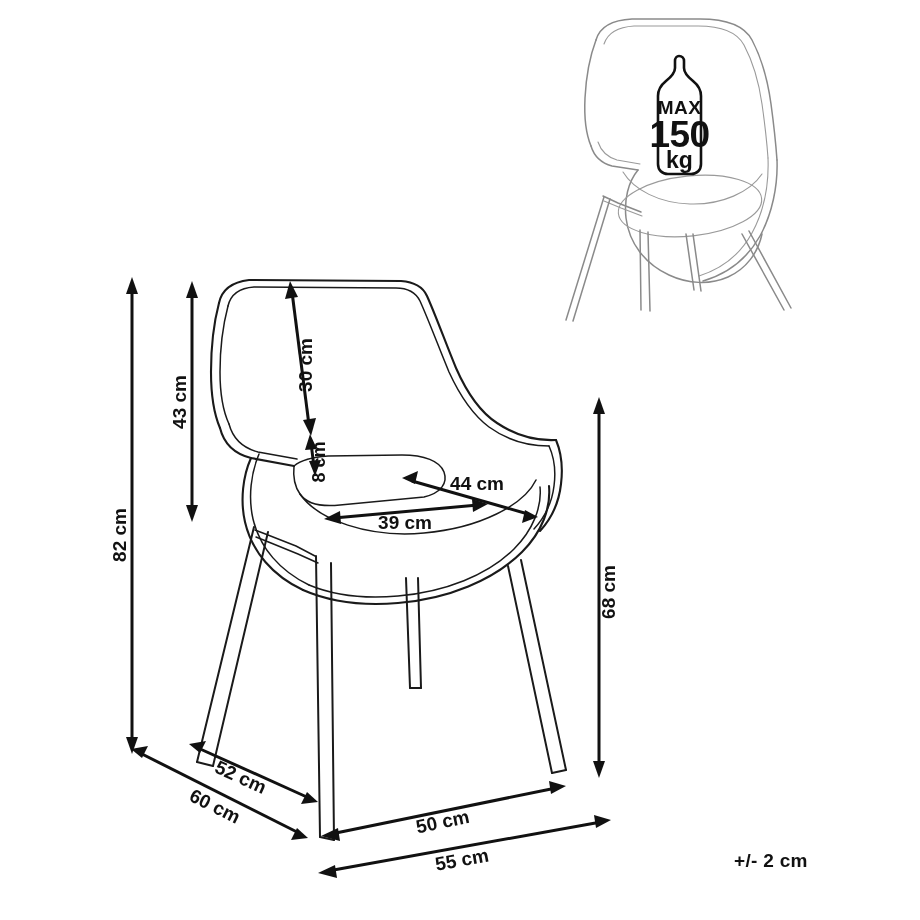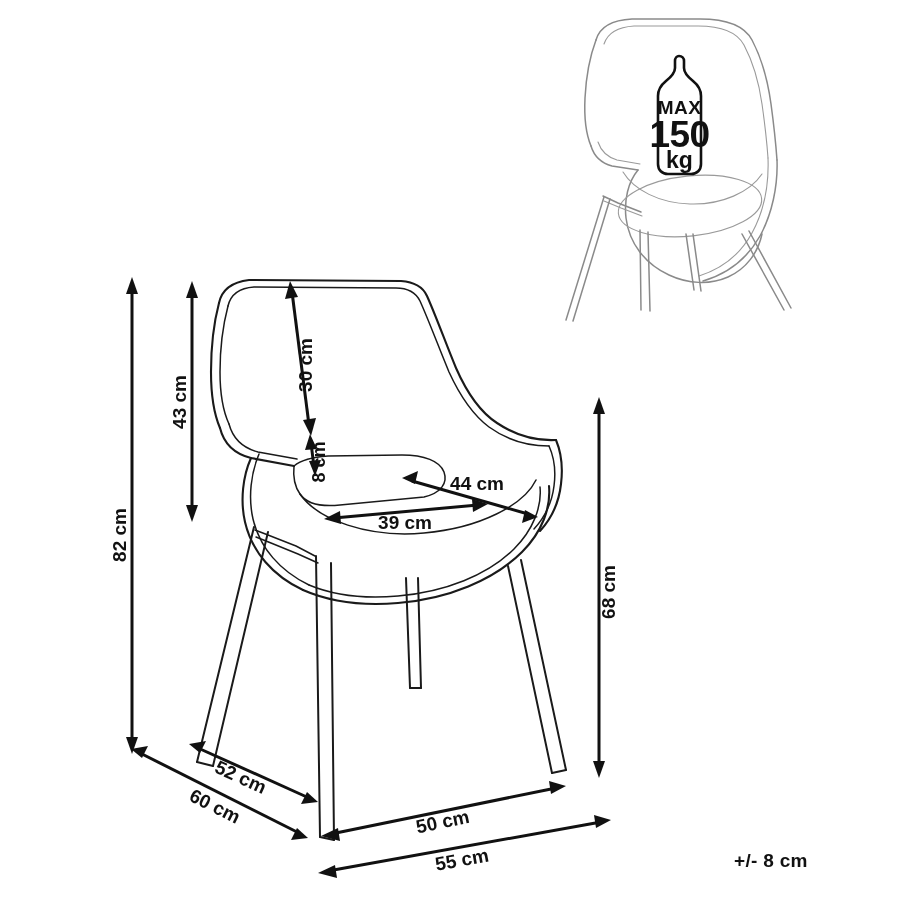--- a/index.html
+++ b/index.html
@@ -285,15 +285,15 @@
                L668,174 C662,174 658,170 658,164 L658,96
                C658,90 661,85 666,81 C671,77 675,73 675,68 L675,61
                C675,58 677,56 679,56 Z" fill="#ffffff" stroke="#111111" stroke-width="2.6" stroke-linejoin="round"></path>
       <text class="badge-text badge-max" x="679.5" y="114">MAX</text>
       <text class="badge-text badge-num" x="679.5" y="147">150</text>
       <text class="badge-text badge-kg" x="679.5" y="168">kg</text>
     </g>
 
   </svg>
 
-  <div class="tolerance" style="left:734px; top:850px;">+/- 8 cm</div>
+  <div class="tolerance" style="left:734px; top:850px;">+/- 2 cm</div>
 
 </div>
 
 </body></html>

